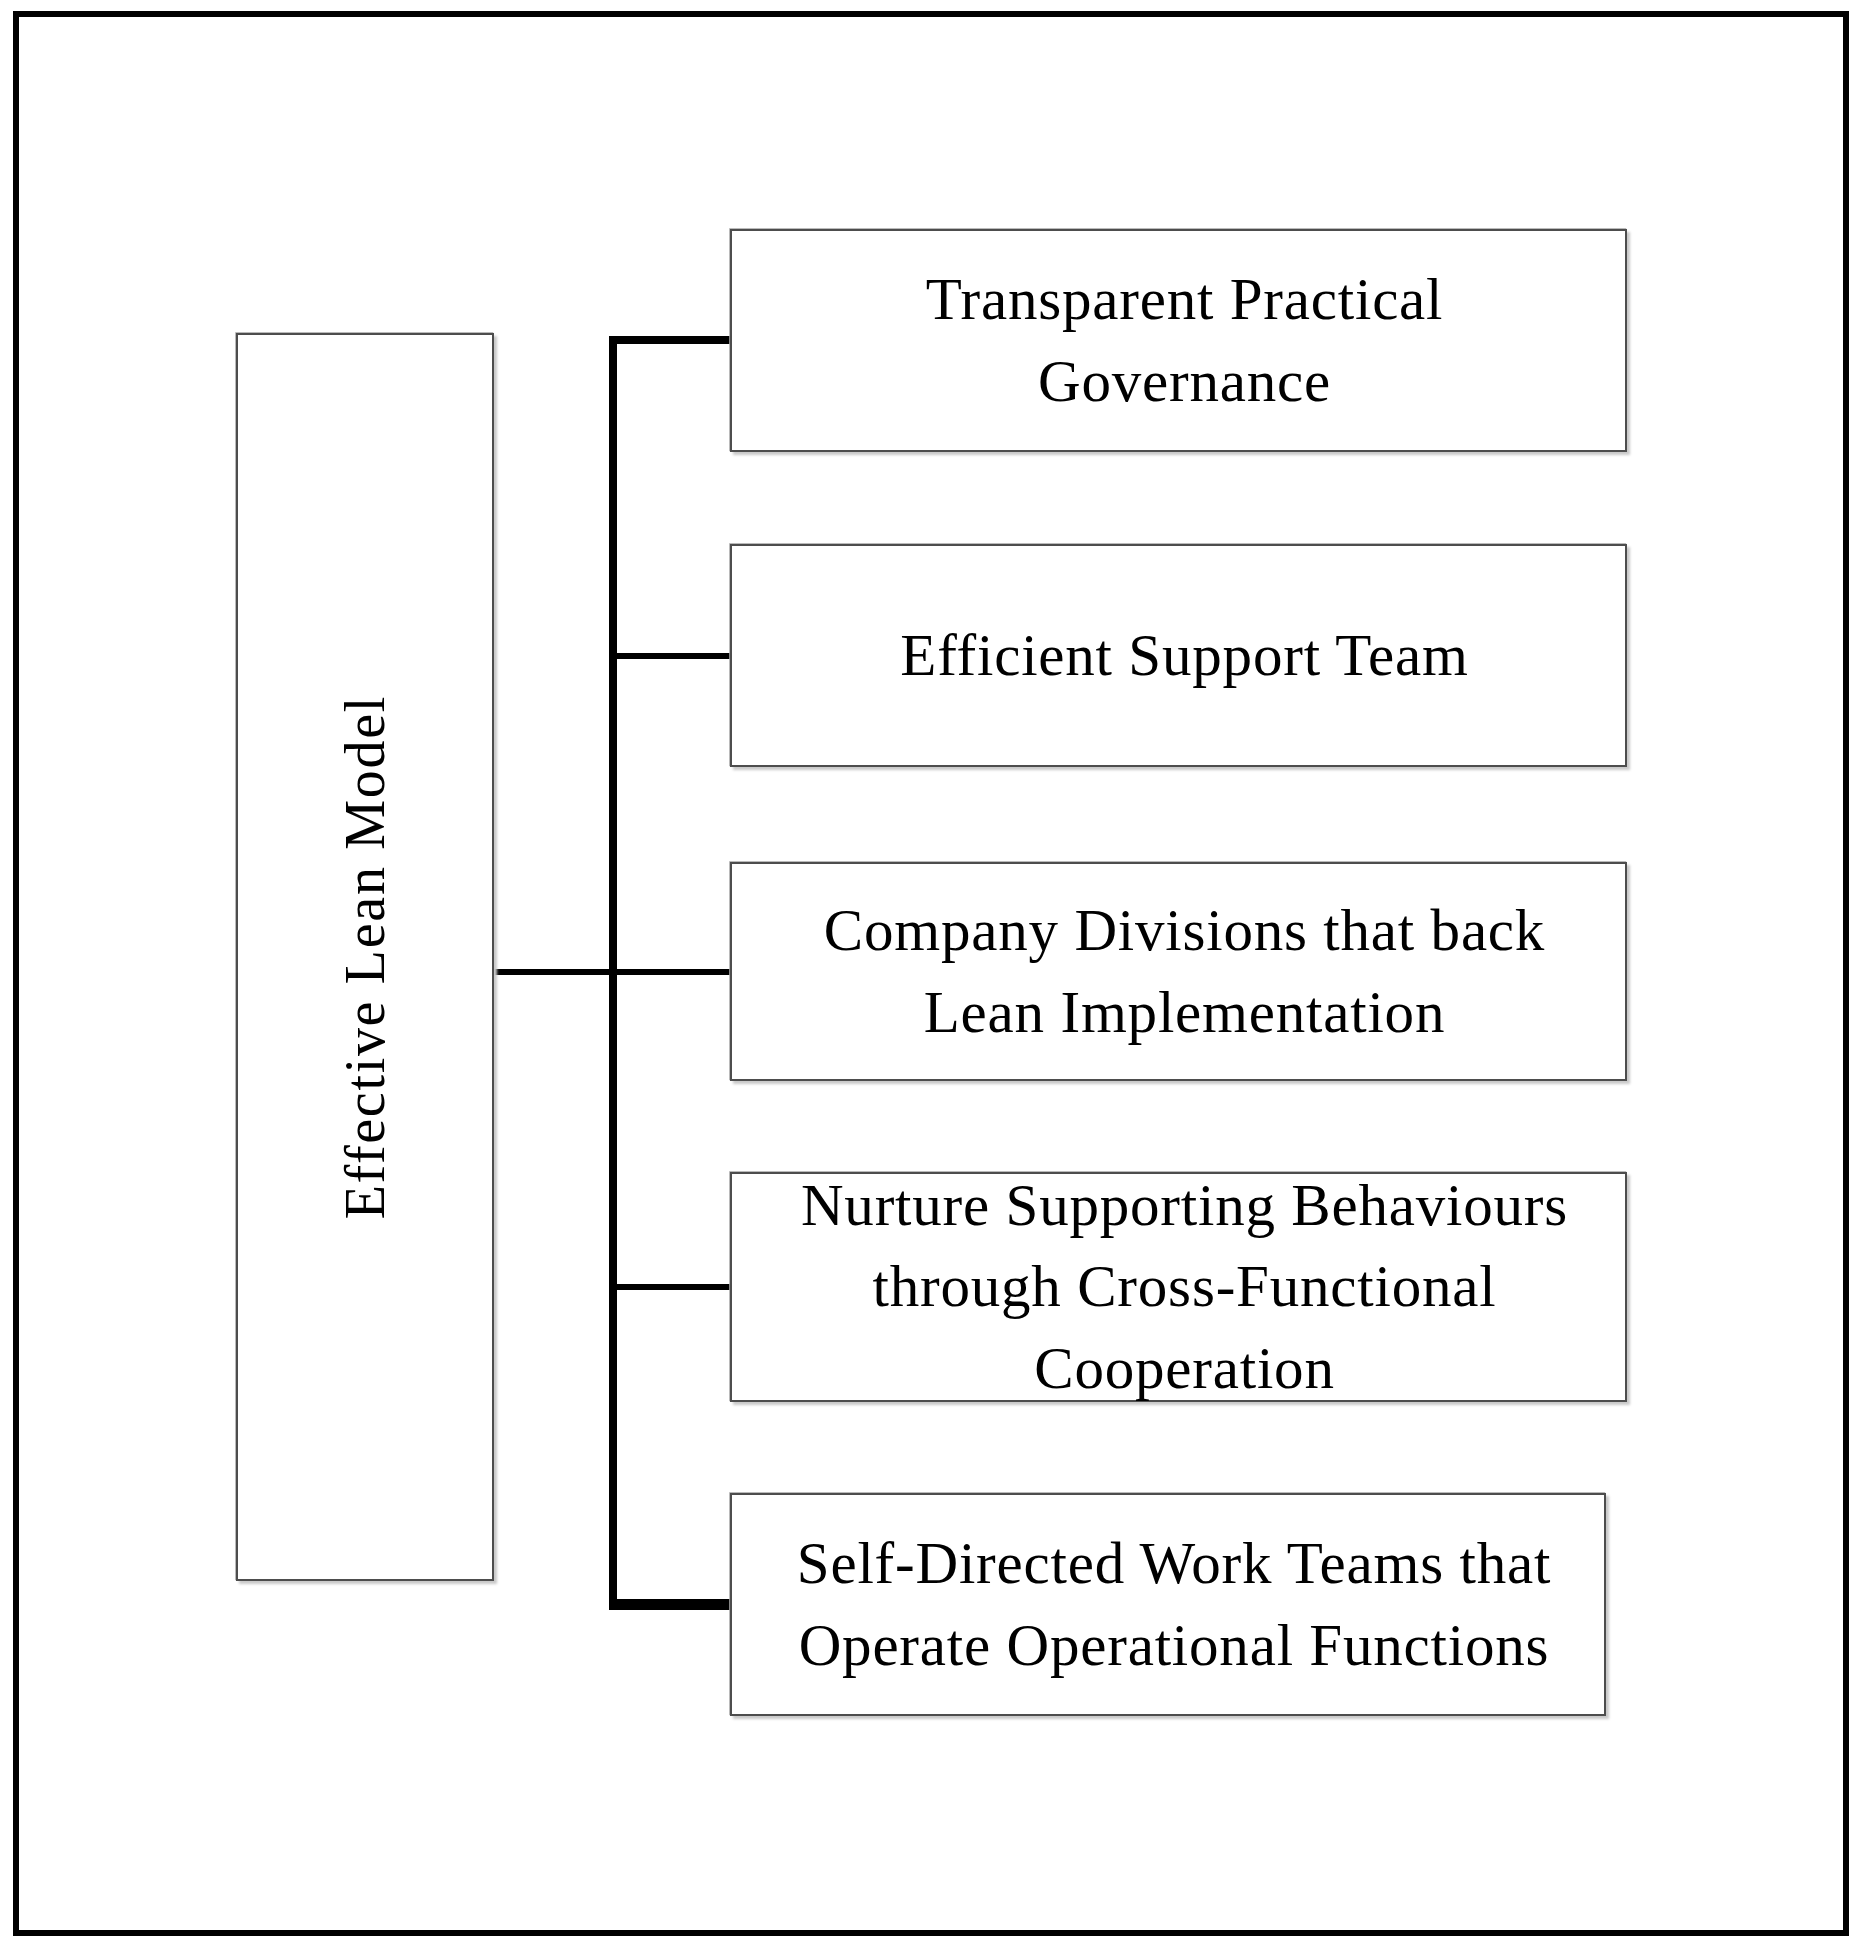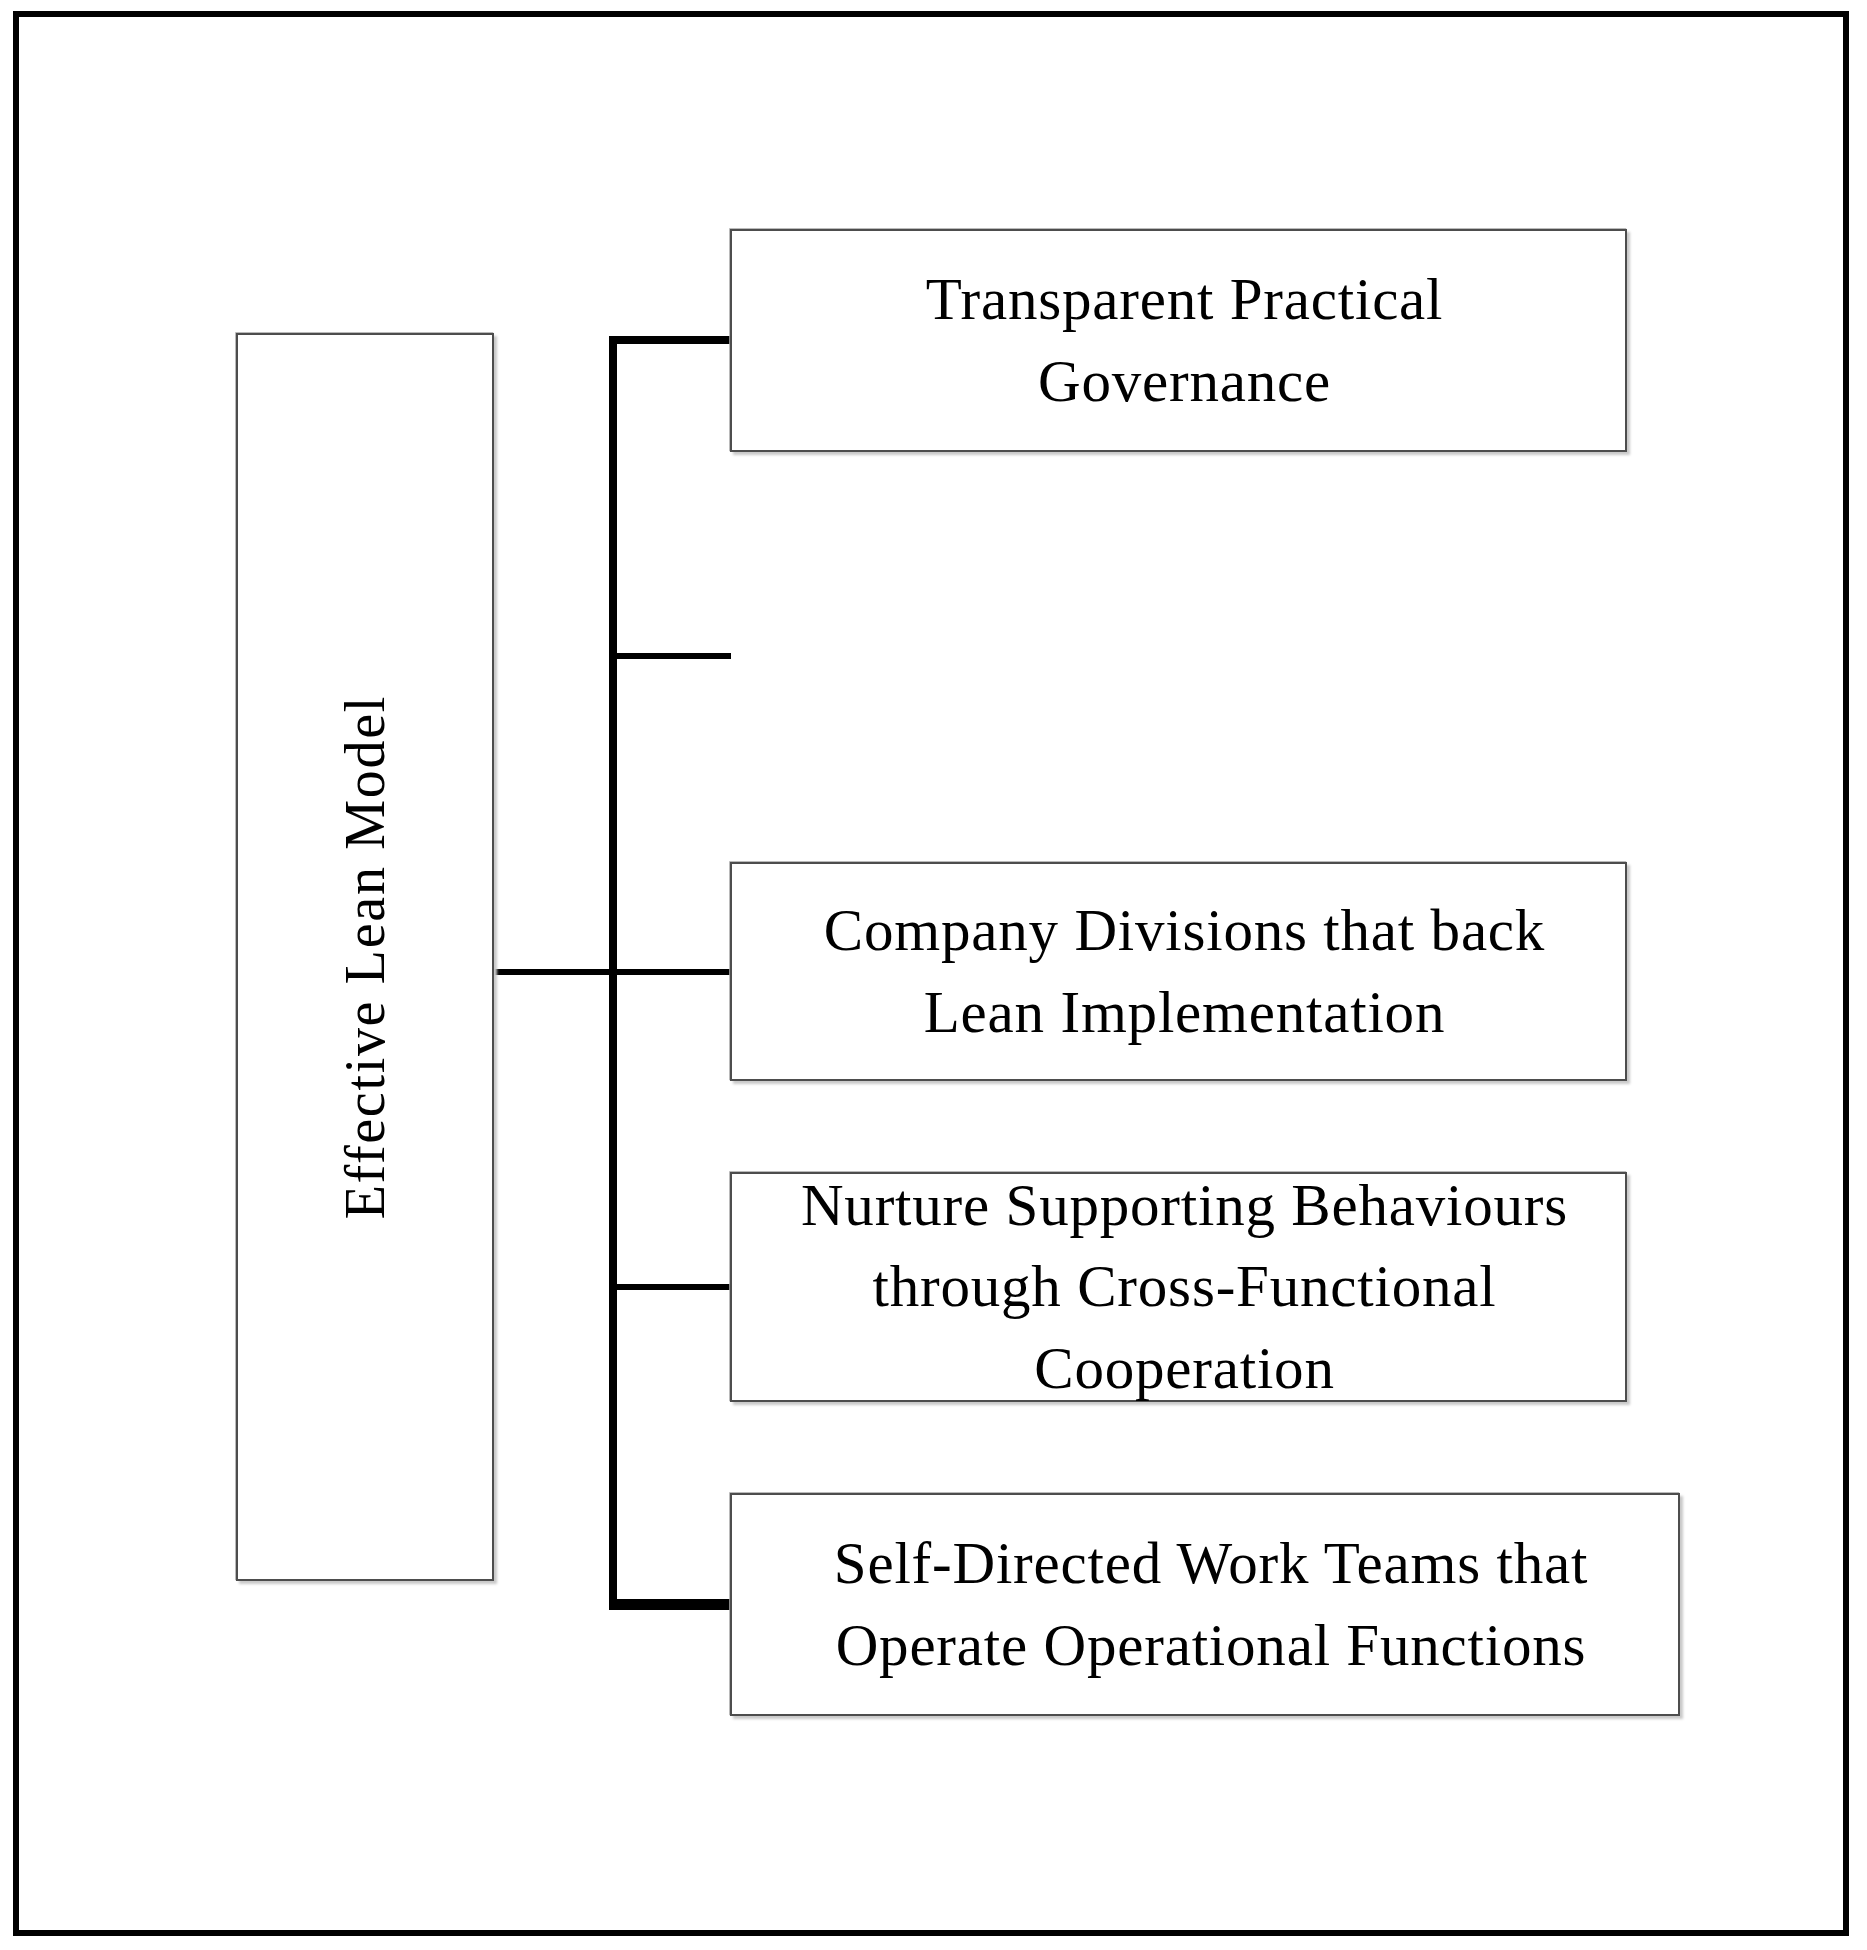--- a/index.html
+++ b/index.html
@@ -47,21 +47,21 @@
     font-size: 59px;
     line-height: 1.38;
     letter-spacing: 0.8px;
     max-width: 776px;
   }
   .branch-1 { top: 229px;  height: 223px; }
   .branch-2 { top: 544px;  height: 223px; }
   .branch-3 { top: 862px; height: 219px; }
   .branch-4 { top: 1172px; height: 230px; }
   .branch-4 .label { overflow: visible; }
-  .branch-5 { top: 1493px; height: 223px; width: 950px; }
+  .branch-5 { top: 1493px; height: 223px; width: 876px; }
   .line {
     position: absolute;
     background: #000000;
   }
   .trunk      { left: 609px; top: 336px;  width: 8.4px;  height: 1273px; }
   .conn-1     { left: 613px; top: 336px;  width: 117px; height: 8.4px; }
   .conn-2     { left: 616px; top: 653px;  width: 115px; height: 5.9px; }
   .conn-root  { left: 494px; top: 969px; width: 236px; height: 5.9px; }
   .conn-4     { left: 616px; top: 1284px; width: 115px; height: 5.9px; }
   .conn-5     { left: 609px; top: 1599px; width: 121px; height: 11px; }
@@ -81,20 +81,23 @@
   <div class="line conn-5"></div>
 
   <div class="node root-node">
     <span class="label">Effective Lean Model</span>
   </div>
 
   <div class="node branch branch-1">
     <span class="label">Transparent Practical Governance</span>
   </div>
 
+  <div class="node branch branch-2">
+    <span class="label">Efficient Support Team</span>
+  </div>
 
   <div class="node branch branch-4">
     <span class="label">Nurture Supporting Behaviours through Cross-Functional Cooperation</span>
   </div>
 
   <div class="node branch branch-3">
     <span class="label">Company Divisions that back Lean Implementation</span>
   </div>
 
   <div class="node branch branch-5">

